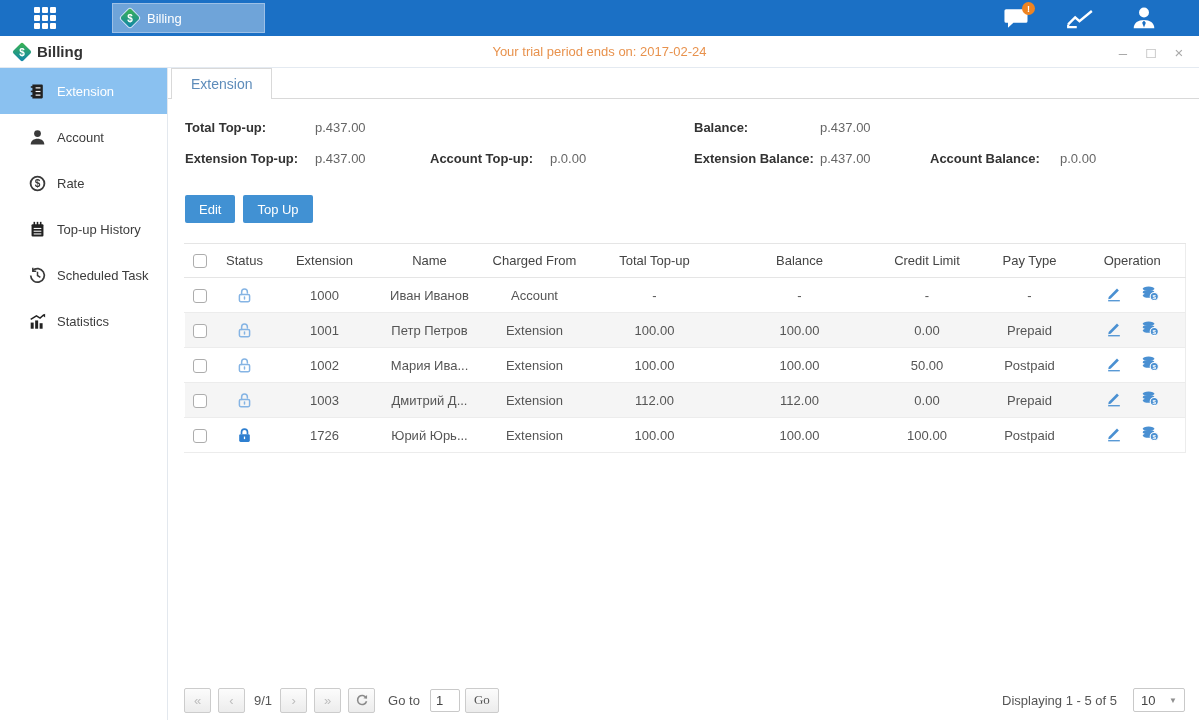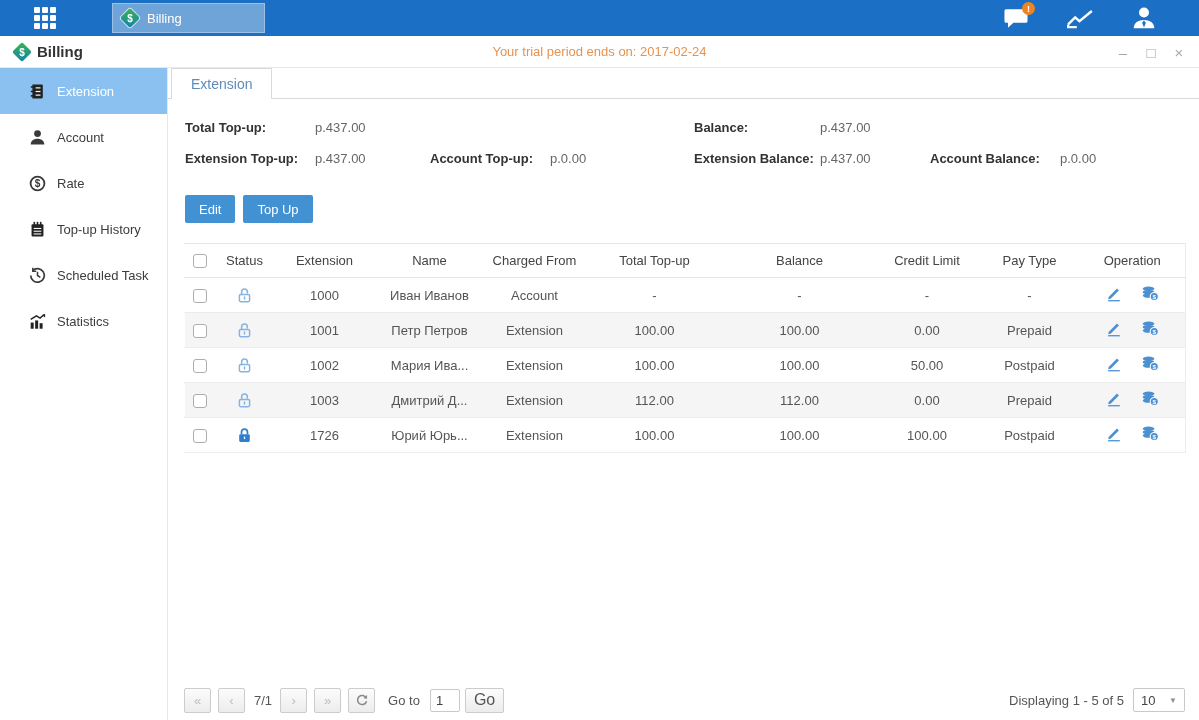--- a/index.html
+++ b/index.html
@@ -90,26 +90,26 @@
     display:flex; align-items:center; font-size:13px; color:#555; }
   .pg-btn { width:27px; height:25px; border:1px solid #ccc; border-radius:2px;
     background:linear-gradient(#fcfcfc,#ececec); display:flex; align-items:center;
     justify-content:center; color:#bdbdbd; font-size:13px; margin-right:7px;
     cursor:pointer; }
   .pg-text { margin:0 8px 0 2px; color:#555; }
   .goto-label { margin:0 10px 0 6px; }
   .goto-input { width:30px; height:23px; border:1px solid #c9c9c9; border-radius:2px;
     font-size:13px; font-family:inherit; padding-left:5px; color:#444; }
   .go-btn { margin-left:5px; height:25px; padding:0 8px; border:1px solid #ccc;
-    border-radius:2px; background:linear-gradient(#fcfcfc,#ececec); font-size:16px;
-    font-family:Liberation Sans, sans-serif; color:#555; cursor:pointer; }
+    border-radius:2px; background:linear-gradient(#fcfcfc,#ececec); font-size:13px;
+    font-family:Liberation Serif, serif; color:#555; cursor:pointer; }
   .pg-right { margin-left:auto; display:flex; align-items:center; gap:9px; }
   .pagesize { width:52px; height:24px; border:1px solid #c9c9c9; border-radius:2px;
     display:flex; align-items:center; justify-content:space-between; padding:0 7px;
-    cursor:pointer; color:#444; }
+    cursor:pointer; color:#444;margin-left:7px; }
   .pagesize .arrow { color:#8f8f8f; font-size:8px; }
 </style>
 </head>
 <body>
 
 <div class="topbar">
   <div class="apps-grid">
     <span></span>
       <span></span>
       <span></span>
@@ -480,21 +480,21 @@
             </svg>
           </span>
         </td>
       </tr>
     </tbody>
     </table>
 
     <div class="pagination">
       <div class="pg-btn">«</div>
       <div class="pg-btn">‹</div>
-      <span class="pg-text">7/1</span>
+      <span class="pg-text">9/1</span>
       <div class="pg-btn">›</div>
       <div class="pg-btn">»</div>
       <div class="pg-btn">
         <svg viewBox="0 0 16 16" width="14" height="14" fill="none" stroke="#8a8a8a" stroke-width="1.8">
           <path d="M12.8 5.6 A5.2 5.2 0 1 0 13.2 9.4"></path>
           <polygon points="13.8,2.2 13.8,6.6 9.6,6" fill="#8a8a8a" stroke="none"></polygon>
         </svg>
       </div>
       <span class="goto-label">Go to</span>
       <input class="goto-input" value="1" style="">

